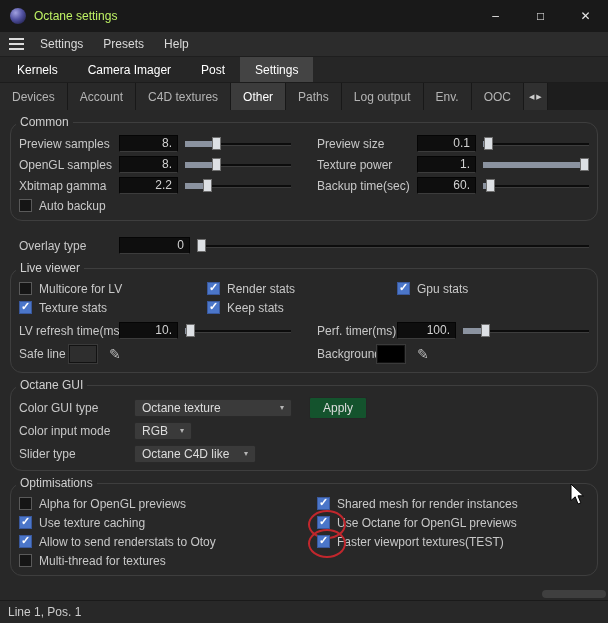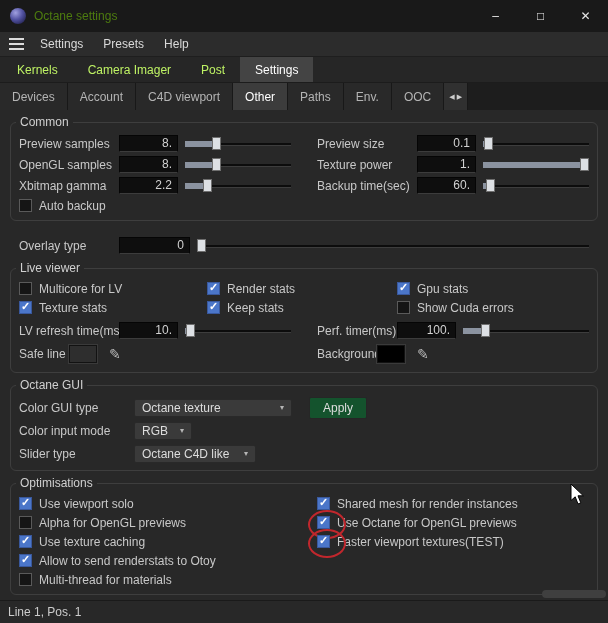--- a/index.html
+++ b/index.html
@@ -6,42 +6,42 @@
   body {
     width:608px; height:623px; position:relative; overflow:hidden;
     background:#282828; color:#c8c8c8;
     font-family:"Liberation Sans", sans-serif; font-size:12px;
     -webkit-font-smoothing:antialiased;
   }
   
   .titlebar { height:32px; background:#191919; display:flex; align-items:center; }
   .app-icon { width:16px; height:16px; border-radius:50%; flex:none; margin:0 8px 0 10px;
     background:radial-gradient(circle at 35% 30%, #a0a0e0, #5252a2 45%, #232350 85%); }
-  .title-text { color:#4d7c0f; }
+  .title-text { color:#bef264; }
   .win-controls { margin-left:auto; display:flex; height:100%; }
   .win-btn { width:45px; height:100%; display:flex; align-items:center; justify-content:center;
     color:#e9e9e9; font-size:12px; }
   
   .menubar { height:24px; background:#2c2c2c; display:flex; align-items:center; border-bottom:1px solid #1e1e1e; }
   .hamburger { width:30px; display:flex; flex-direction:column; gap:3px; padding-left:9px; box-sizing:border-box; }
   .hamburger span { width:15px; height:2px; background:#dcdcdc; }
   .menu-item { padding:0 10px; height:100%; display:flex; align-items:center; color:#dadada; }
   
   .tabs1 { height:25px; background:#262626; display:flex; align-items:stretch; padding-left:2px; border-bottom:1px solid #1c1c1c; }
-  .tab1 { padding:0 15px; display:flex; align-items:center; color:#bef264; }
+  .tab1 { padding:0 15px; display:flex; align-items:center; color:#ffffff; }
   .tab1.active { background:#444444; color:#ffffff; }
   
   .tabs2 { height:27px; background:#1d1d1d; display:flex; align-items:stretch; }
   .tab2 { padding:0 12px; display:flex; align-items:center; color:#b4b4b4; background:#292929; border-right:1px solid #181818; }
   .tab2.active { background:#3c3c3c; color:#ffffff; }
   .tab-scroller { display:flex; align-items:center; gap:2px; padding:0 5px; background:#303030;
     border-right:1px solid #181818; color:#cccccc; font-size:7px; }
   
   .content { padding:4px 10px 0; }
-  .group { position:relative; border:1px solid #3e3e3e; border-radius:6px; margin:8px 0 12px; padding:10px 8px 5px; }
+  .group { position:relative; border:1px solid #3e3e3e; border-radius:12px; margin:8px 0 12px; padding:10px 8px 5px; }
   .group-label { position:absolute; top:-8px; left:5px; background:#282828; padding:0 4px; color:#d0d0d0; }
   .grid2 { display:grid; grid-template-columns:1fr 1fr; column-gap:26px; }
   .frow { display:flex; align-items:center; height:21px; }
   .flabel { width:100px; flex:none; white-space:nowrap; overflow:hidden; }
   .flabel.narrow { width:80px; }
   .num-input { flex:none; width:50px; height:13px; line-height:13px; background:#0e0e0e;
     border:1px solid #050505; border-bottom-color:#3c3c3c; text-align:right;
     padding:1px 5px 1px 2px; color:#d2d2d2; margin-right:7px; }
   .num-input.wide { width:62px; }
   
@@ -116,23 +116,24 @@
 <div class="tabs1">
   <span class="tab1">Kernels</span>
   <span class="tab1">Camera Imager</span>
   <span class="tab1">Post</span>
   <span class="tab1 active">Settings</span>
 </div>
 
 <div class="tabs2">
   <span class="tab2">Devices</span>
   <span class="tab2">Account</span>
-  <span class="tab2">C4D viewport</span>
+  <span class="tab2">C4D textures</span>
   <span class="tab2 active">Other</span>
   <span class="tab2">Paths</span>
+  <span class="tab2">Log output</span>
   <span class="tab2">Env.</span>
   <span class="tab2">OOC</span>
   <span class="tab-scroller">
     <span>◀</span>
     <span>▶</span>
   </span>
 </div>
 
 <div class="content">
 
@@ -218,24 +219,20 @@
         <span class="cbbox checked"></span>
         <span>Gpu stats</span>
       </div>
       <div class="cb">
         <span class="cbbox checked"></span>
         <span>Texture stats</span>
       </div>
       <div class="cb">
         <span class="cbbox checked"></span>
         <span>Keep stats</span>
-      </div>
-      <div class="cb">
-        <span class="cbbox"></span>
-        <span>Show Cuda errors</span>
       </div>
     </div>
     <div class="grid2" style="margin-top:3px;">
       <div class="frow">
         <span class="flabel">LV refresh time(ms</span>
         <span class="num-input">10.</span>
         <span class="slider" style="--pct: 6%;">
             <span class="fill"></span>
             <span class="handle"></span>
           </span>
@@ -287,38 +284,34 @@
         <span class="caret">▾</span>
       </span>
     </div>
   </div>
 
   <div class="group" style="margin-bottom:0;">
     <span class="group-label">Optimisations</span>
     <div class="grid2">
       <div class="optcol">
         <div class="cb">
-          <span class="cbbox checked"></span>
-          <span>Use viewport solo</span>
-        </div>
-        <div class="cb">
           <span class="cbbox"></span>
           <span>Alpha for OpenGL previews</span>
         </div>
         <div class="cb">
           <span class="cbbox checked"></span>
           <span>Use texture caching</span>
         </div>
         <div class="cb">
           <span class="cbbox checked"></span>
           <span>Allow to send renderstats to Otoy</span>
         </div>
         <div class="cb">
           <span class="cbbox"></span>
-          <span>Multi-thread for materials</span>
+          <span>Multi-thread for textures</span>
         </div>
       </div>
       <div class="optcol">
         <div class="cb">
           <span class="cbbox checked"></span>
           <span>Shared mesh for render instances</span>
         </div>
         <div class="cb">
           <span class="annot"></span>
           <span class="cbbox checked"></span>

